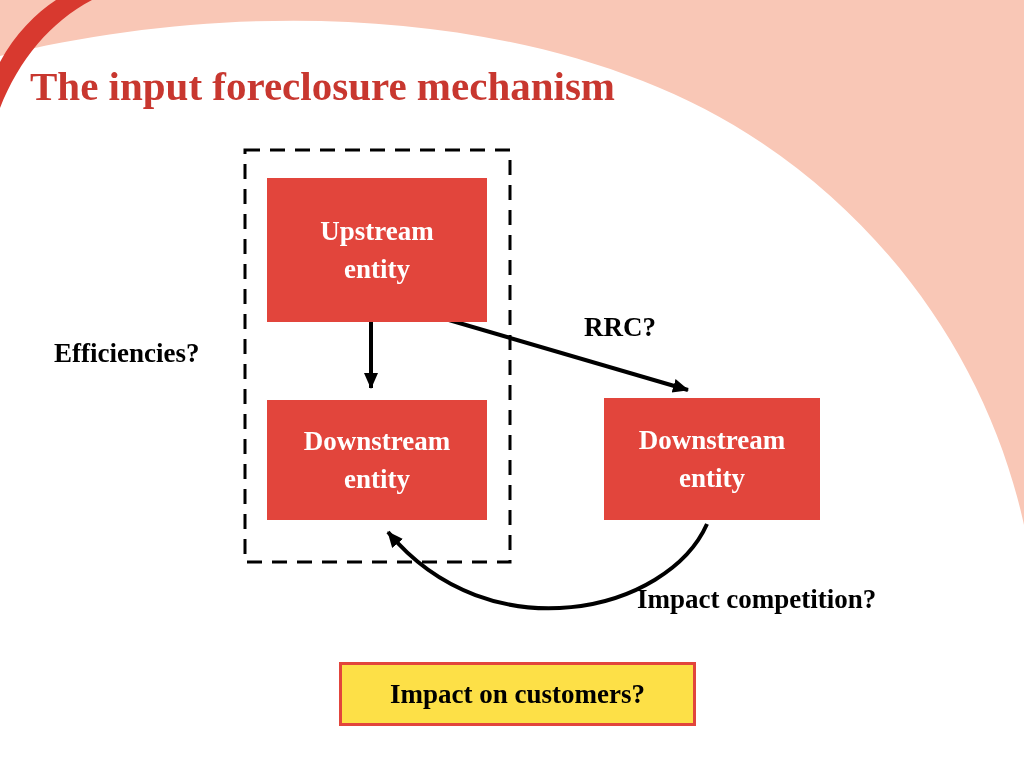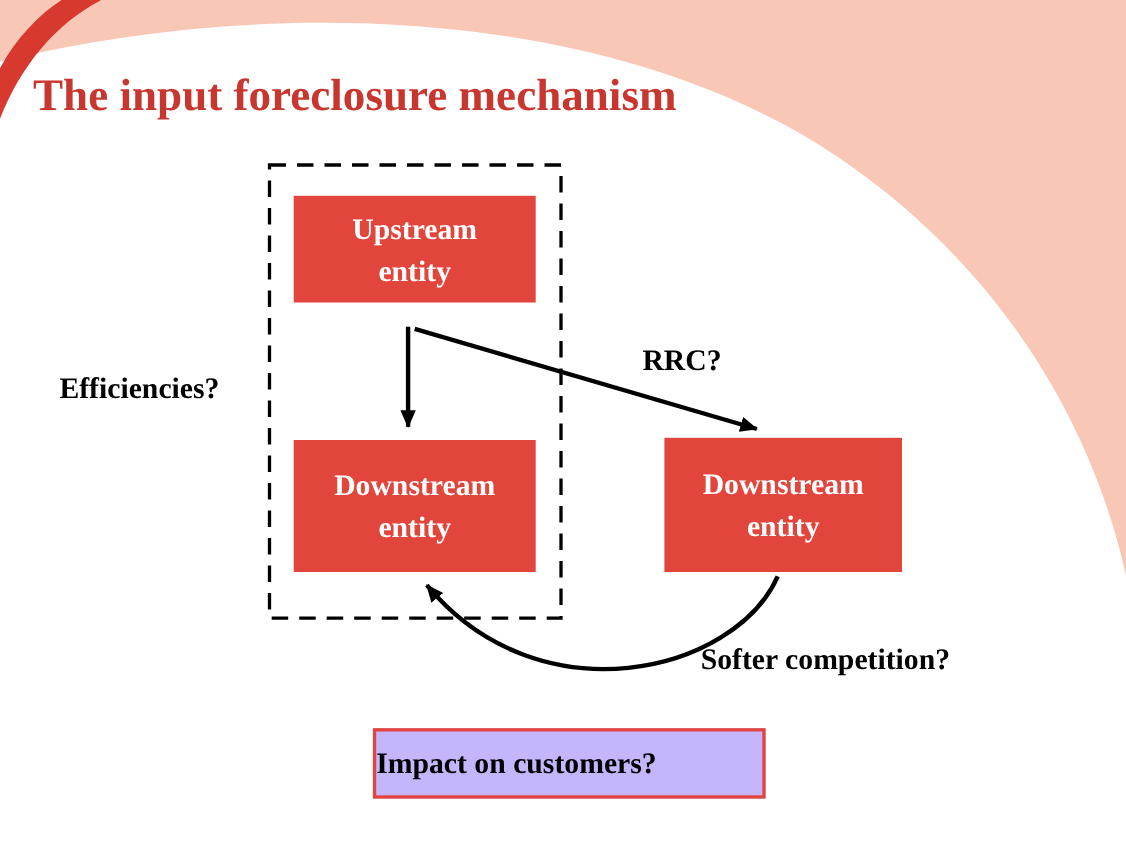--- a/index.html
+++ b/index.html
@@ -42,21 +42,21 @@
     color: #ffffff;
     font-weight: bold;
     font-size: 27px;
     display: flex;
     flex-direction: column;
     align-items: center;
     justify-content: center;
     text-align: center;
   }
   .node span { display: block; line-height: 38px; }
-  .node.upstream          { left: 267px; top: 178px; width: 220px; height: 97px; }
+  .node.upstream          { left: 267px; top: 178px; width: 220px; height: 144px; }
   .node.downstream-entity { left: 267px; top: 400px; width: 220px; height: 120px; }
   .node.downstream-rivals { left: 604px; top: 398px; width: 216px; height: 122px; }
 
   .label {
     position: absolute;
     z-index: 3;
     font-weight: bold;
     font-size: 27px;
     color: #000000;
     white-space: nowrap;
@@ -66,24 +66,24 @@
   .label.softer       { left: 637px; top: 584px; }
 
   .impact-box {
     position: absolute;
     z-index: 3;
     left: 339px;
     top: 662px;
     width: 351px;
     height: 58px;
     border: 3px solid var(--outline-red, #e2453c);
-    background: #c4b5fd;
+    background: #fde047;
     display: flex;
     align-items: center;
-    justify-content: flex-start;
+    justify-content: center;
     font-size: 27px;
     font-weight: bold;
     color: #000000;
   }
 </style>
 </head>
 <body>
 
 <div class="slide">
 
@@ -116,19 +116,19 @@
     <span>entity</span>
   </div>
 
   <div class="node downstream-rivals">
     <span>Downstream</span>
     <span>entity</span>
   </div>
 
   <div class="label efficiencies">Efficiencies?</div>
   <div class="label rrc">RRC?</div>
-  <div class="label softer">Softer competition?</div>
+  <div class="label softer">Impact competition?</div>
 
   <div class="impact-box">
     <span>Impact on customers?</span>
   </div>
 
 </div>
 
 </body></html>

